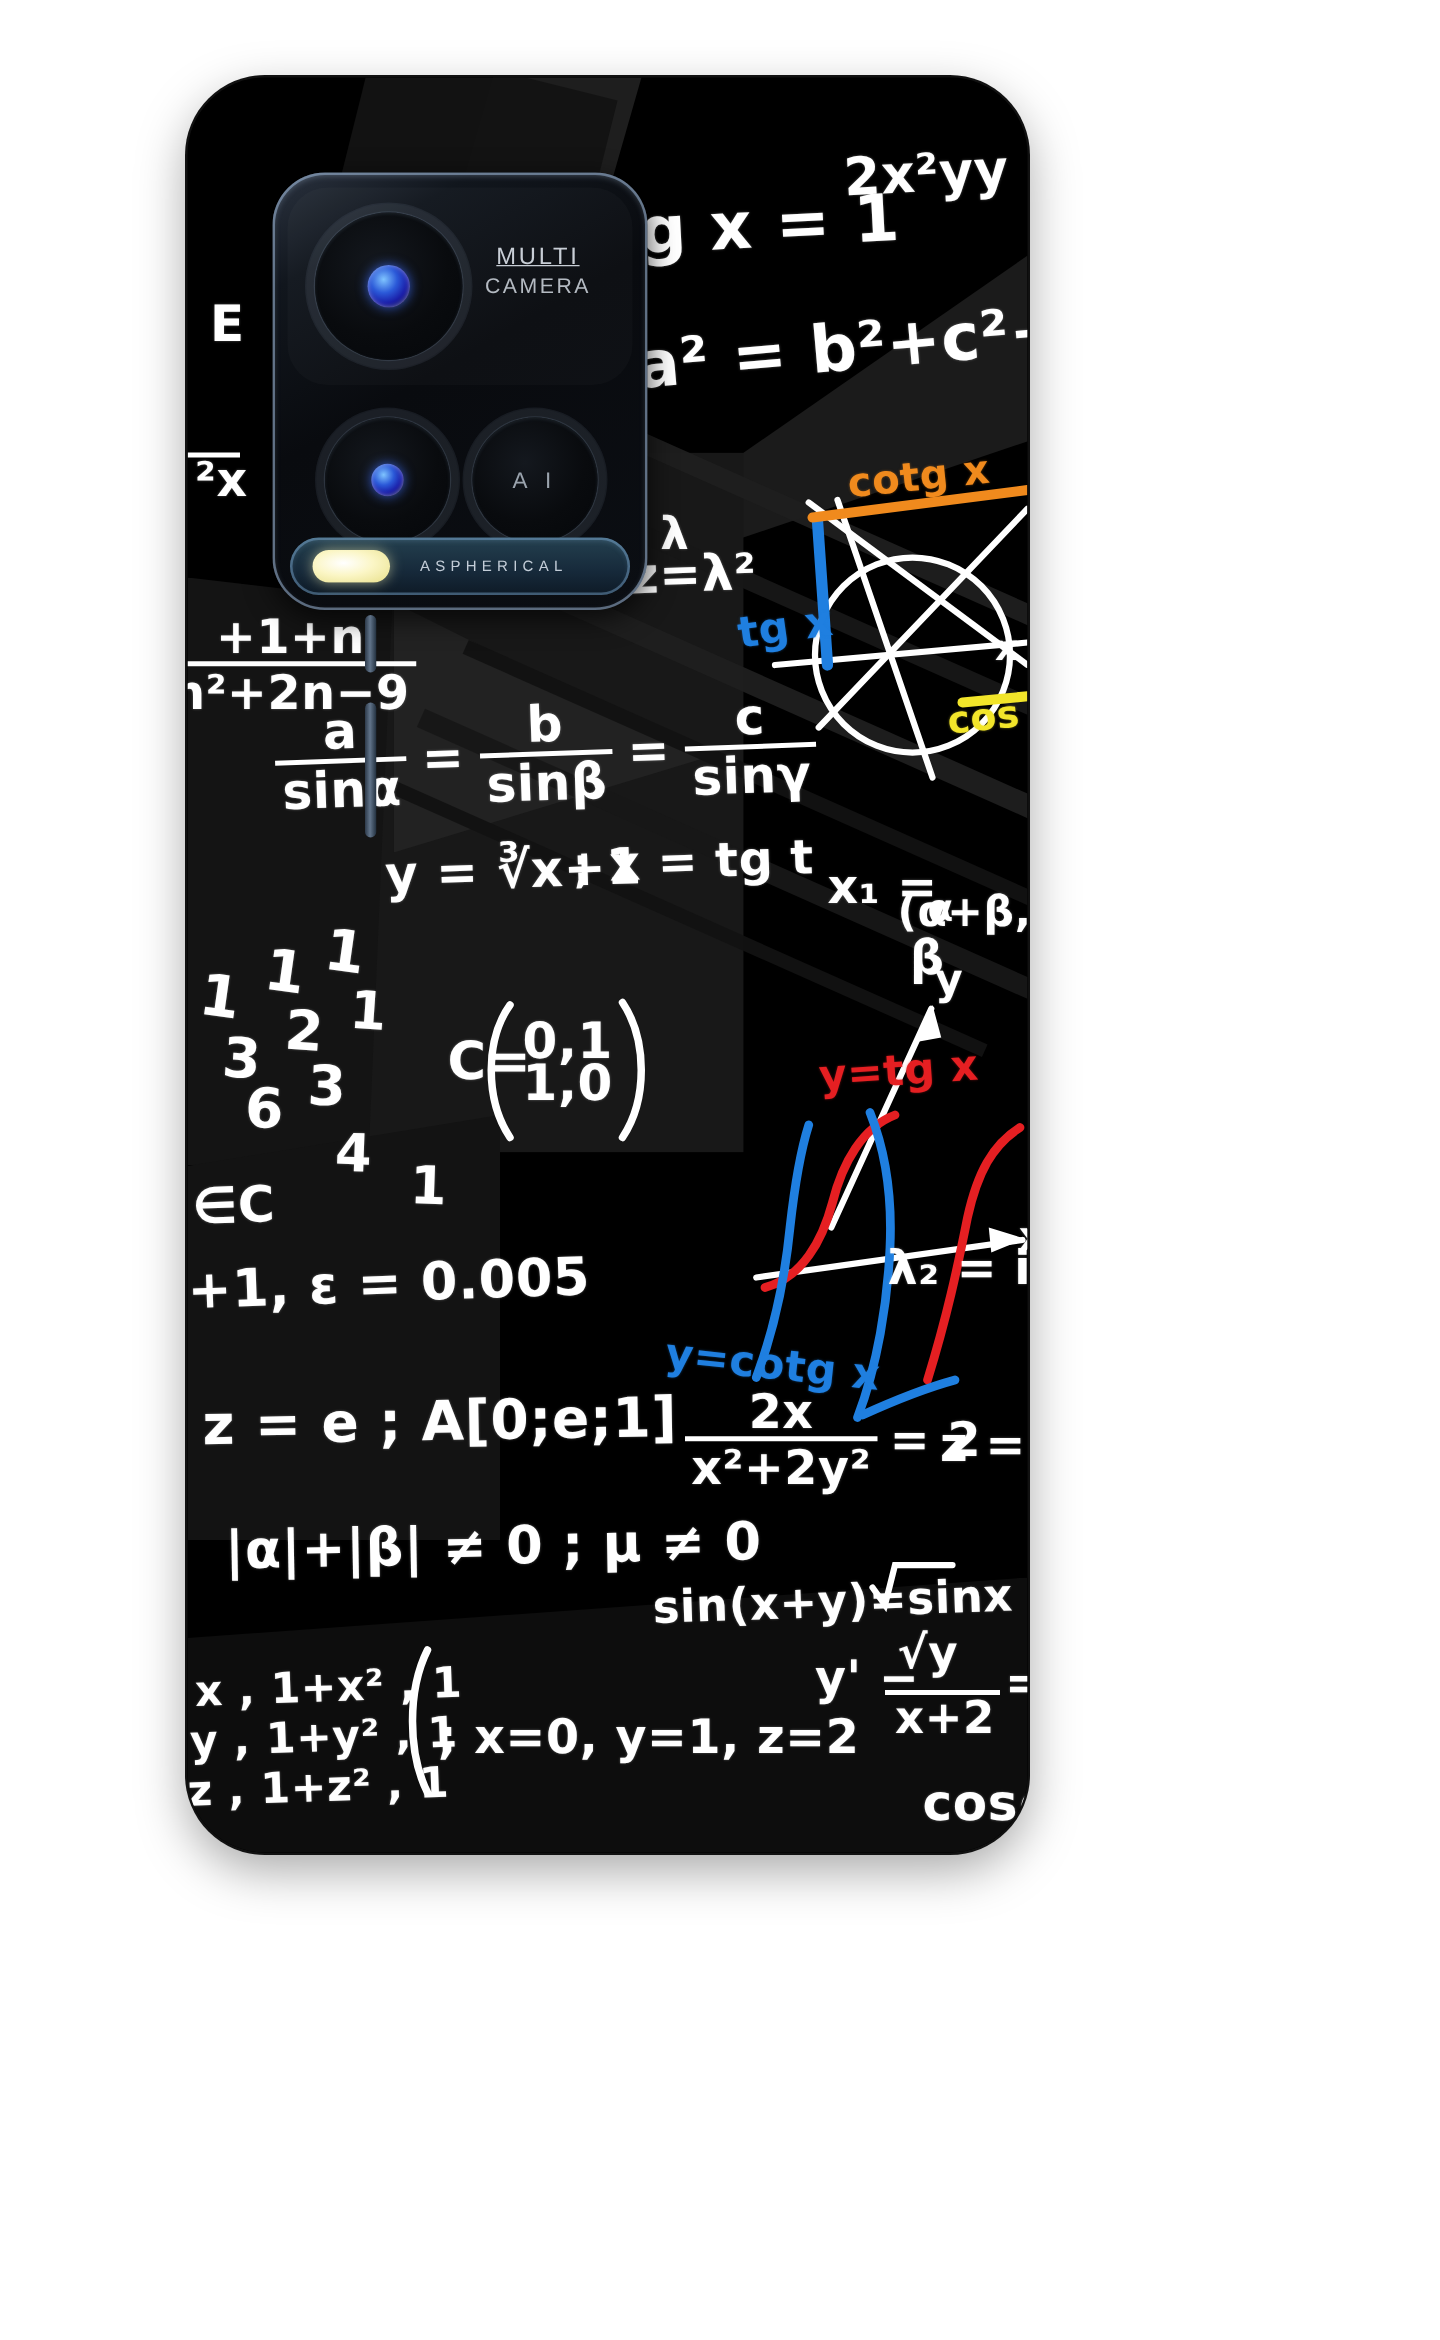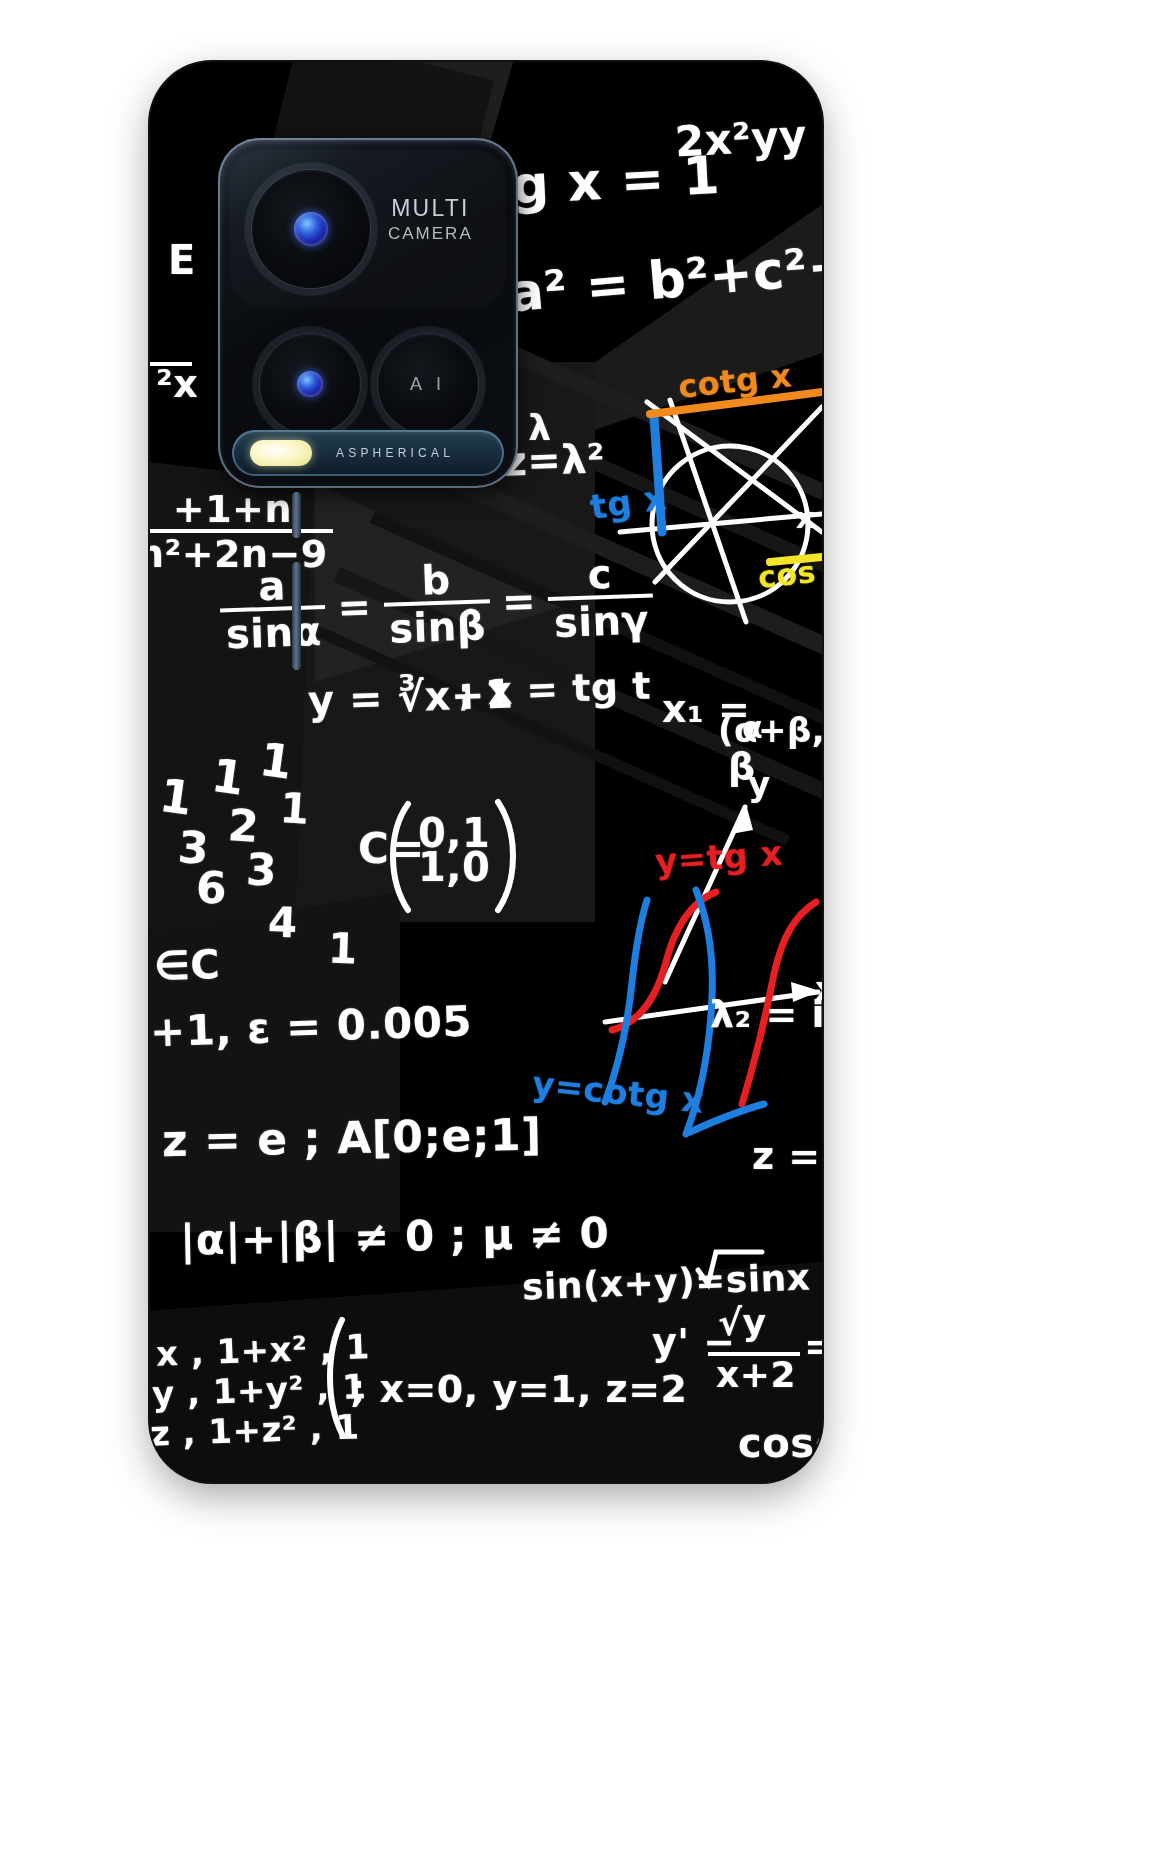--- a/index.html
+++ b/index.html
@@ -105,21 +105,21 @@
     position:absolute;left:0;top:0;width:100%;height:100%;
     display:flex;align-items:center;justify-content:center;
     color:#9aa3ad;font-size:18px;letter-spacing:5px;font-weight:400;
     font-family:"Liberation Sans",sans-serif;
   }
   #multi-camera{
     position:absolute;left:170px;top:56px;text-align:center;
     color:#c8ced6;font-family:"Liberation Sans",sans-serif;
     line-height:1.25;
   }
-  #multi-camera .l1{font-size:23px;letter-spacing:2.2px;}
+  #multi-camera .l1{font-size:19px;letter-spacing:2.2px;text-decoration:underline;}
   #multi-camera .l2{font-size:17px;letter-spacing:2px;color:#b4bac2;}
   #flash-bar{
     position:absolute;left:14px;bottom:12px;width:272px;height:46px;
     border-radius:24px;
     background:linear-gradient(180deg,#24404f,#16293a 60%,#0e1a26);
     box-shadow:inset 0 0 0 2px rgba(120,165,205,.45), inset 0 2px 5px rgba(150,200,240,.25);
     display:flex;align-items:center;
   }
   #flash-led{
     width:62px;height:26px;margin-left:18px;border-radius:14px;
@@ -284,20 +284,27 @@
       <span class="hw red" style="left:505px;top:775px;font-size:34px;transform:rotate(-4deg);">y=tg x</span>
       <span class="hw blue" style="left:382px;top:1010px;font-size:34px;transform:rotate(6deg);">y=cotg x</span>
 
       <span class="hw" style="left:4px;top:880px;font-size:40px;transform:rotate(-2deg);">∈C</span>
       <span class="hw" style="left:0px;top:940px;font-size:42px;transform:rotate(-2deg);">+1, ε = 0.005</span>
 
       <span class="hw" style="left:560px;top:930px;font-size:38px;">λ₂ = i</span>
 
       <span class="hw" style="left:12px;top:1050px;font-size:44px;transform:rotate(-1deg);">z = e ; A[0;e;1]</span>
 
+      <div class="hw" style="left:398px;top:1048px;font-size:38px;display:flex;align-items:center;gap:10px;">
+        <span class="frac">
+          <span class="num">2x</span>
+          <span class="den">x²+2y²</span>
+        </span>
+        <span>= 2</span>
+      </div>
       <span class="hw" style="left:602px;top:1072px;font-size:38px;">z =</span>
 
       <span class="hw" style="left:30px;top:1150px;font-size:42px;transform:rotate(-1deg);">|α|+|β| ≠ 0 ; μ ≠ 0</span>
 
       <span class="hw" style="left:372px;top:1198px;font-size:36px;transform:rotate(-2deg);">sin(x+y)=sinx cos</span>
 
       <span class="hw" style="left:502px;top:1258px;font-size:38px;">y' −</span>
       <span class="hw" style="left:568px;top:1240px;font-size:36px;">√y</span>
       <span style="position:absolute;left:558px;top:1290px;width:92px;height:4px;background:#fff;"></span>
       <span class="hw" style="left:566px;top:1292px;font-size:36px;">x+2</span>

